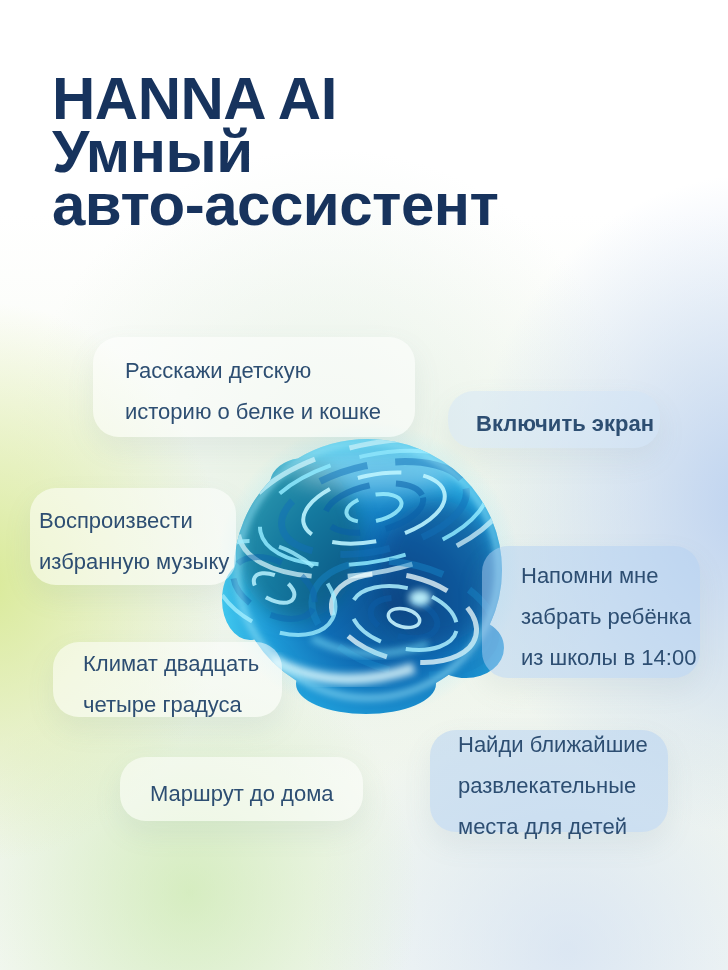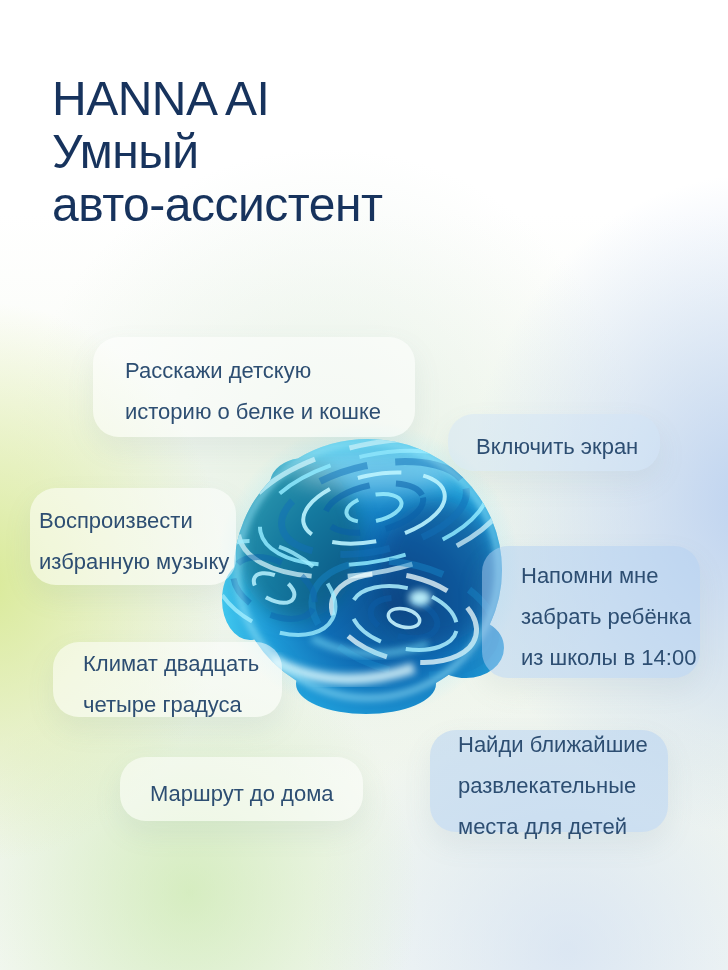--- a/index.html
+++ b/index.html
@@ -18,22 +18,22 @@
       radial-gradient(48% 36% at 78% 98%, rgba(203,219,242,0.60) 0%, rgba(203,219,242,0) 75%),
       radial-gradient(55% 42% at 45% 48%, rgba(212,231,214,0.50) 0%, rgba(212,231,214,0) 78%),
       linear-gradient(180deg, #ffffff 0%, #ffffff 22%, #f7faf3 48%, #f1f6ee 78%, #f4f8f4 100%);
   }
 
   .title {
     position: absolute;
     left: 52px;
     top: 72px;
     color: #17335d;
-    font-weight: 400;
-    font-size: 48px;
+    font-weight: 700;
+    font-size: 60px;
     line-height: 53px;
     letter-spacing: -0.5px;
   }
 
   .bubble {
     position: absolute;
     border-radius: 26px;
     color: #2d4e72;
     font-size: 22px;
     line-height: 33px;
@@ -44,21 +44,21 @@
     box-shadow: 0 12px 28px rgba(105, 135, 150, 0.10);
     z-index: 3;
   }
   .bubble span { white-space: nowrap; display: block; margin-top: 8px; }
 
   .bubble-light { background: rgba(255, 255, 255, 0.52); }
   .bubble-blue  { background: rgba(178, 208, 242, 0.50); }
   .bubble-blue-soft { background: rgba(206, 226, 246, 0.45); }
 
   .b1 { left: 93px;  top: 337px; width: 322px; height: 100px; padding-left: 32px; }
-  .b2 { left: 448px; top: 414px; width: 212px; height: 57px;  padding-left: 28px; }
+  .b2 { left: 448px; top: 391px; width: 212px; height: 57px;  padding-left: 28px; font-weight: bold; }
   .b3 { left: 30px;  top: 488px; width: 206px; height: 97px;  padding-left: 9px; }
   .b4 { left: 482px; top: 546px; width: 218px; height: 132px; padding-left: 39px; }
   .b5 { left: 53px;  top: 642px; width: 229px; height: 75px;  padding-left: 30px; }
   .b6 { left: 120px; top: 757px; width: 243px; height: 64px;  padding-left: 30px; }
   .b7 { left: 430px; top: 730px; width: 238px; height: 102px; padding-left: 28px; }
 
   .orb {
     position: absolute;
     left: 216px;
     top: 422px;

